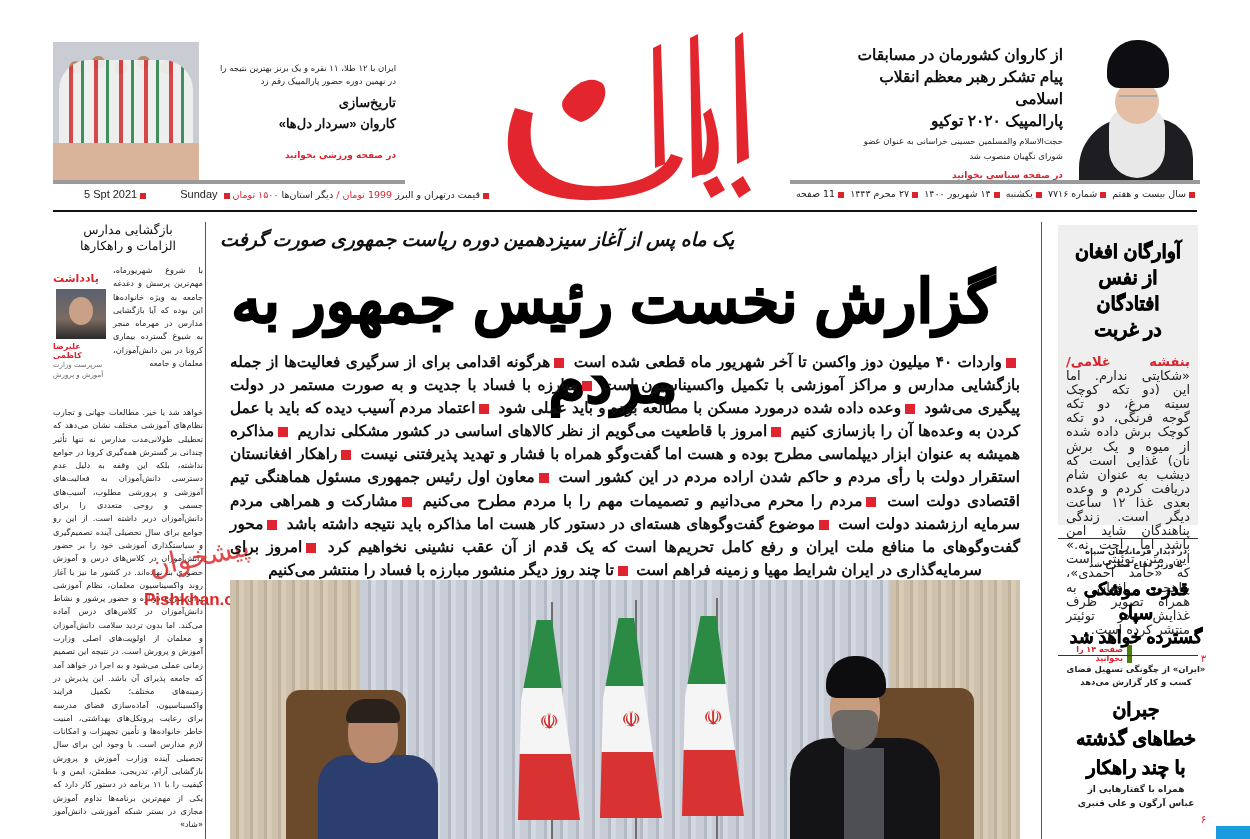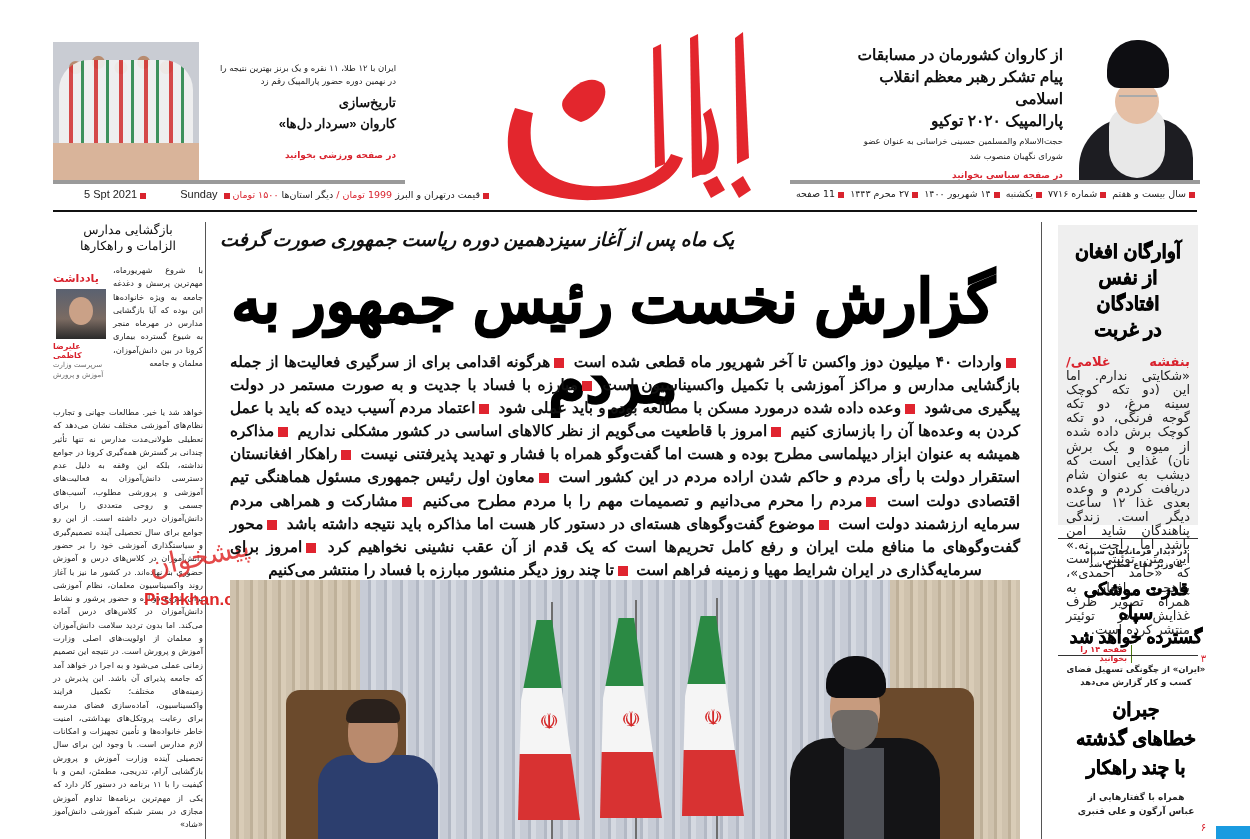--- a/index.html
+++ b/index.html
@@ -100,28 +100,28 @@
   .main-photo .person-right .head { position:absolute; left: 50px; top: 26px; width: 50px; height: 62px; border-radius: 45%; background: #c79b7e; }
   .main-photo .person-right .beard { position:absolute; left: 52px; top: 58px; width: 46px; height: 40px; border-radius: 10px 10px 24px 24px; background: #6f6a66; }
   .main-photo .person-right .turban { position:absolute; left: 46px; top: 4px; width: 60px; height: 42px; border-radius: 28px 28px 10px 10px; background:#0d0d10; }
 
   
   .col-right { left: 1058px; top: 225px; width: 140px; }
   .box-afghan { position:absolute; left: 0; top: 0; width: 140px; height: 300px; background: #efefef; padding: 14px 8px 0 8px; }
   .box-afghan .title { font-family: "Liberation Sans", sans-serif; font-weight: 900; font-size: 19px; line-height: 26px; text-align: center; -webkit-text-stroke: .6px #000; }
   .box-afghan .body { font-size: 13px; line-height: 14.1px; text-align: justify; margin-top: 12px; color: #222; }
   .box-afghan .body .by { color: #d9232e; font-weight: bold; }
-  .box-afghan .more { font-size: 8px; color: #d9232e; font-weight: bold; margin-top: 8px; padding-right: 4px; border-right: 1px solid #4d7c0f; display:inline-block; margin-right: 58px; }
+  .box-afghan .more { font-size: 8px; color: #d9232e; font-weight: bold; margin-top: 8px; padding-right: 4px; border-right: 5px solid #4d7c0f; display:inline-block; margin-right: 58px; }
 
   .rt-rule { position:absolute; left: 0; width: 140px; height: 1px; background: #333; }
   .story { position:absolute; left: 8px; width: 140px; text-align: center; }
   .story .kick { font-size: 8.5px; line-height: 13px; color: #222; font-weight: bold; }
   .story .head { font-family: "Liberation Sans", sans-serif; font-weight: 900; font-size: 17.5px; line-height: 24px; margin-top: 6px; -webkit-text-stroke: .5px #000; }
   .story .page { font-size: 10px; color: #d9232e; text-align: right; margin-top: 4px; }
-  .story .sub { font-size: 9px; line-height: 14px; color: #222; font-weight: bold; margin-top: 8px; }
+  .story .sub { font-size: 9px; line-height: 14px; color: #222; font-weight: bold; margin-top: 0; }
 
   .blue-tab { left: 1216px; top: 826px; width: 34px; height: 13px; background: #1a9be0; }
 </style>
 </head>
 <body>
 
 <div class="abs left-promo-photo">
   <div class="heads"></div>
   <div class="team"></div>
   <div class="floor"></div>

